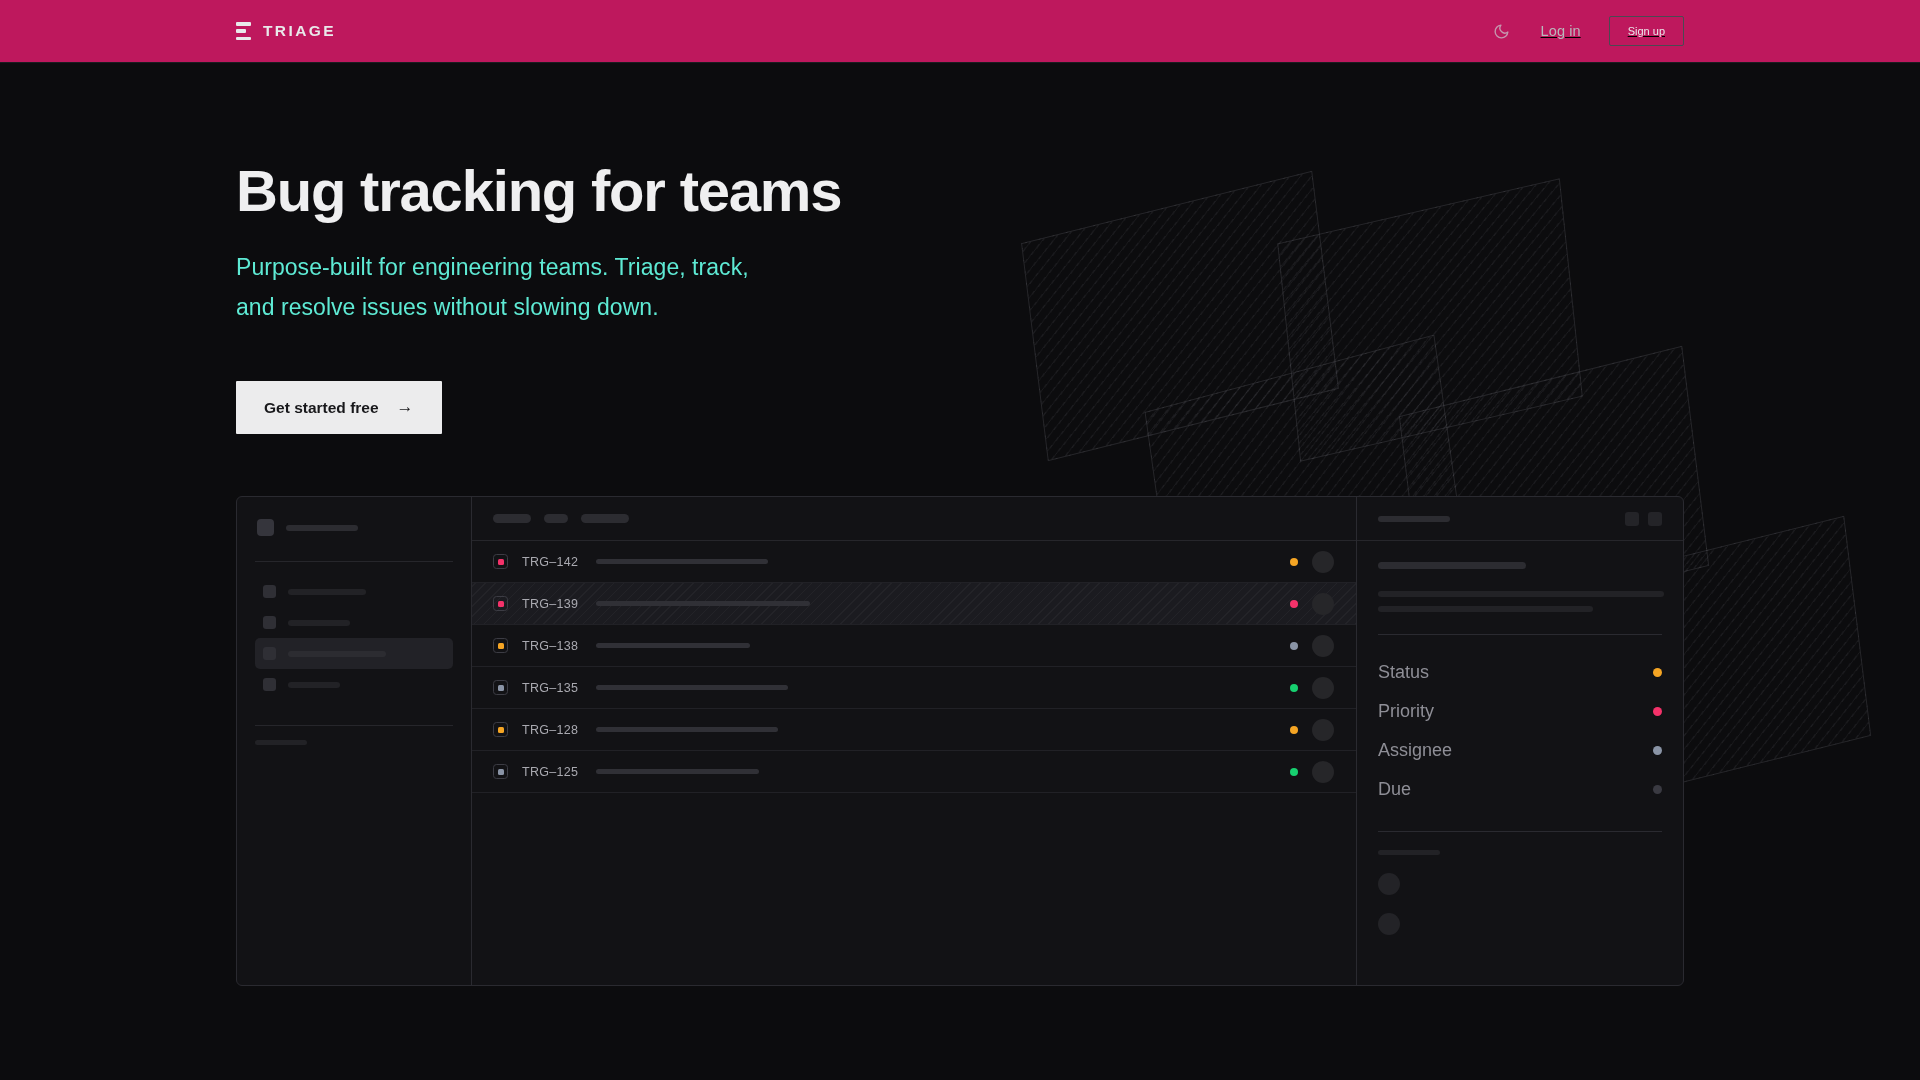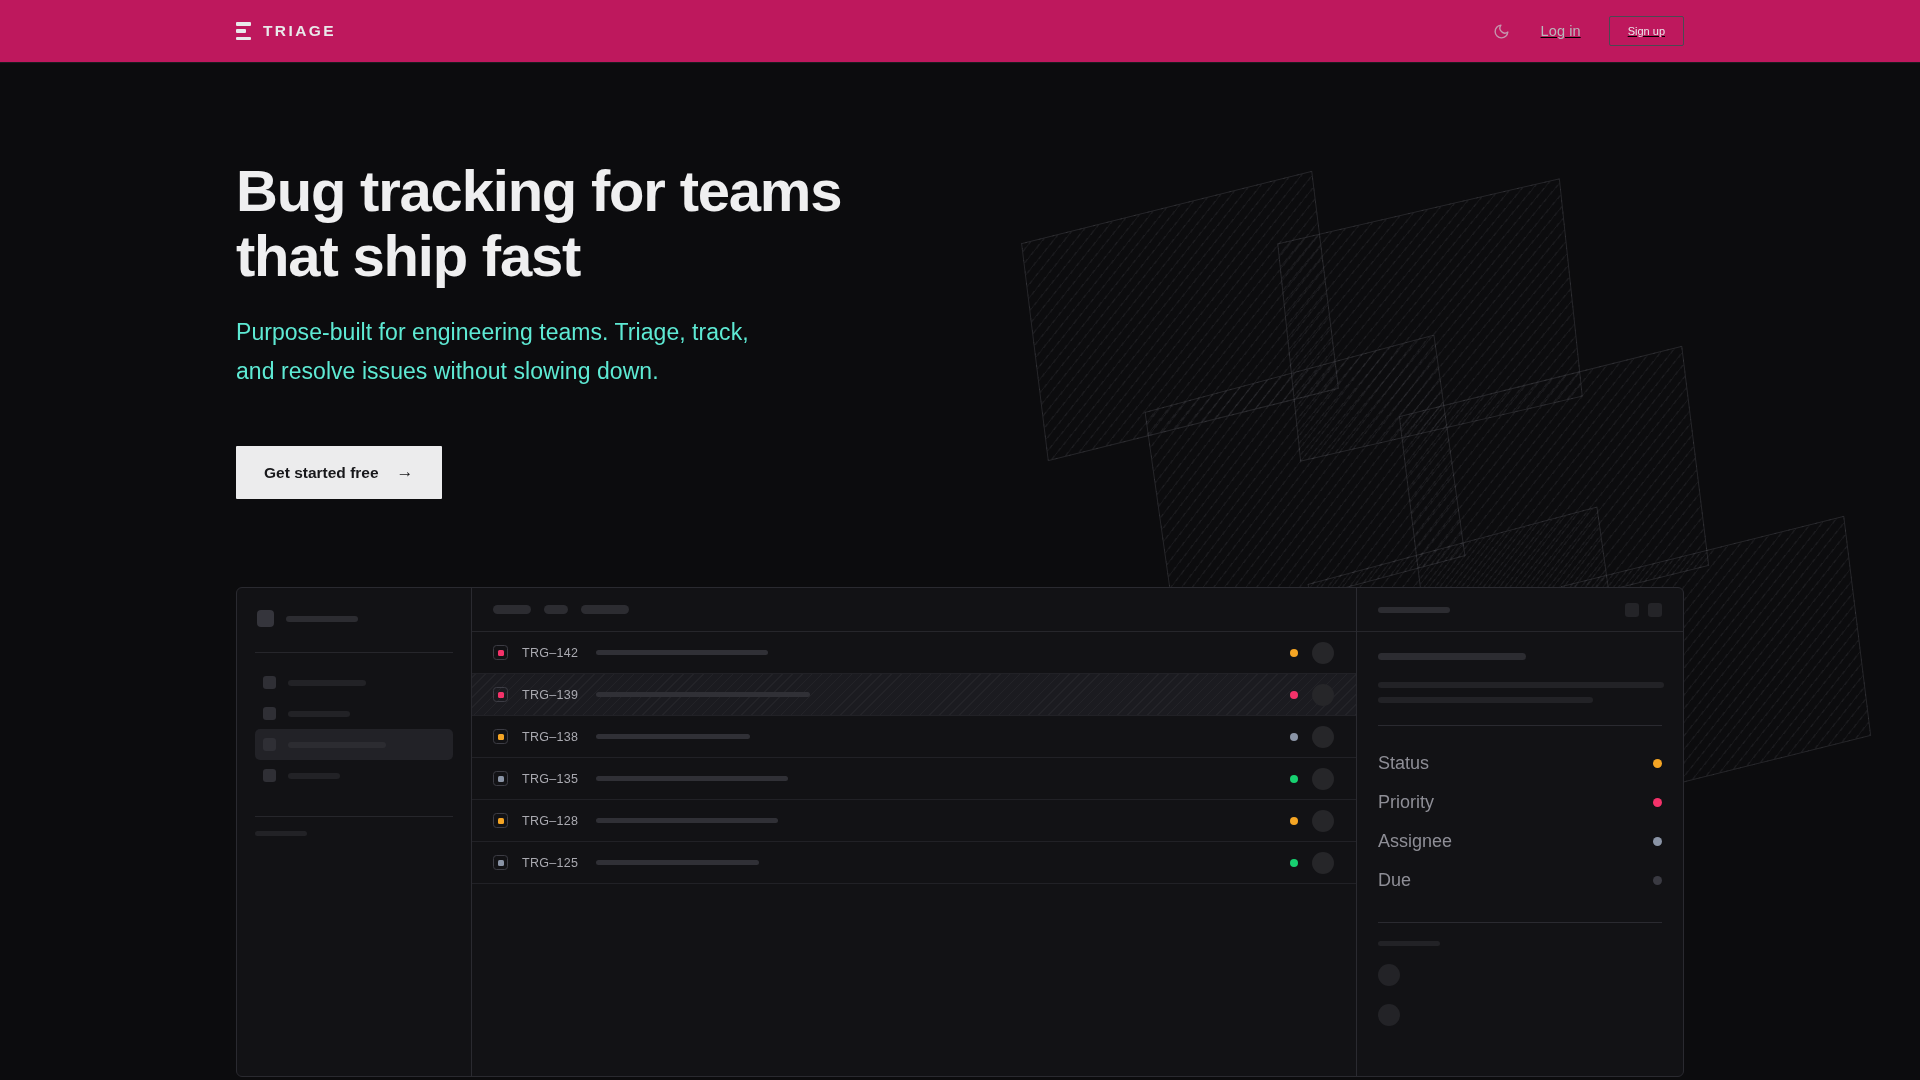--- a/index.html
+++ b/index.html
@@ -74,21 +74,21 @@
     margin-top:54px; display:inline-flex; align-items:center; gap:18px;
     background:#ececed; color:#18181b;
     font-size:15.5px; font-weight:700;
     padding:17px 28px; border:none; cursor:pointer; border-radius:1px;
   }
   .cta .arr{ font-size:17px; font-weight:400; display:block; margin-top:-1px;}
 
   
   .mock{
     position:relative; z-index:10;
-    margin:88px 236px 0 236px;
+    margin:62px 236px 0 236px;
     height:490px;
     border:1px solid #2a2a30;
     border-radius:6px;
     background:#121215;
     display:flex; overflow:hidden;
   }
   .sk{ background:#2c2c31; border-radius:4px; display:block; }
   .sk.dim{ background:#222226; }
 
   
@@ -184,21 +184,20 @@
     <div class="pnl" style="left:1285px; top:52px; width:290px; height:218px; transform:rotate(-13deg) skewX(-7deg);"></div>
     <div class="pnl" style="left:1155px; top:214px; width:300px; height:222px; transform:rotate(-15deg) skewX(-7deg);"></div>
     <div class="pnl" style="left:1408px; top:222px; width:292px; height:220px; transform:rotate(-14deg) skewX(-7deg);"></div>
     <div class="pnl" style="left:1318px; top:386px; width:300px; height:222px; transform:rotate(-15deg) skewX(-7deg);"></div>
     <div class="pnl" style="left:1570px; top:392px; width:292px; height:220px; transform:rotate(-14deg) skewX(-7deg);"></div>
   </div>
 
   <div class="hero-content">
     <h1 class="headline">
       <span>Bug tracking for teams</span><br>
-      <span>that ship fast</span>
     </h1>
     <p class="sub">Purpose-built for engineering teams. Triage, track, and resolve issues without slowing down.</p>
     <button class="cta">
       <span>Get started free</span>
       <span class="arr">→</span>
     </button>
   </div>
 
   <section class="mock">
 

